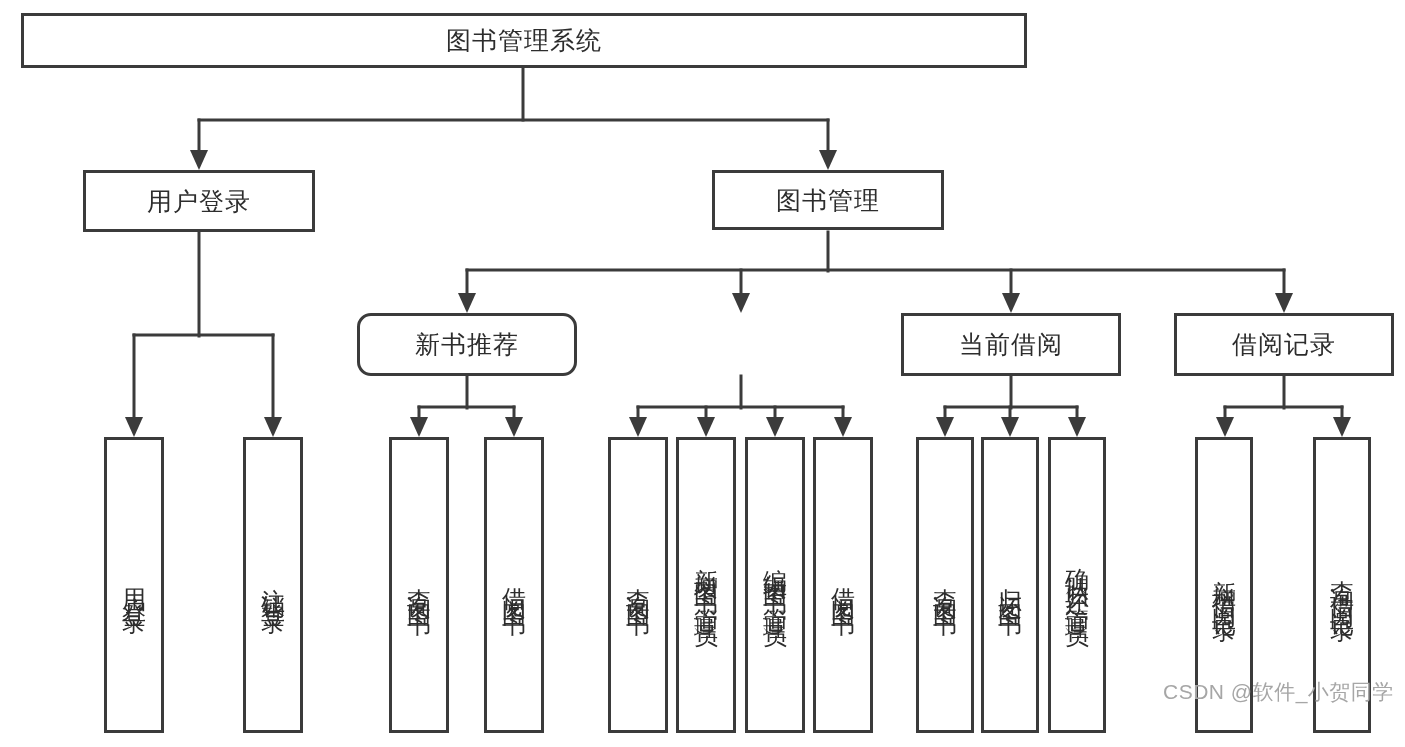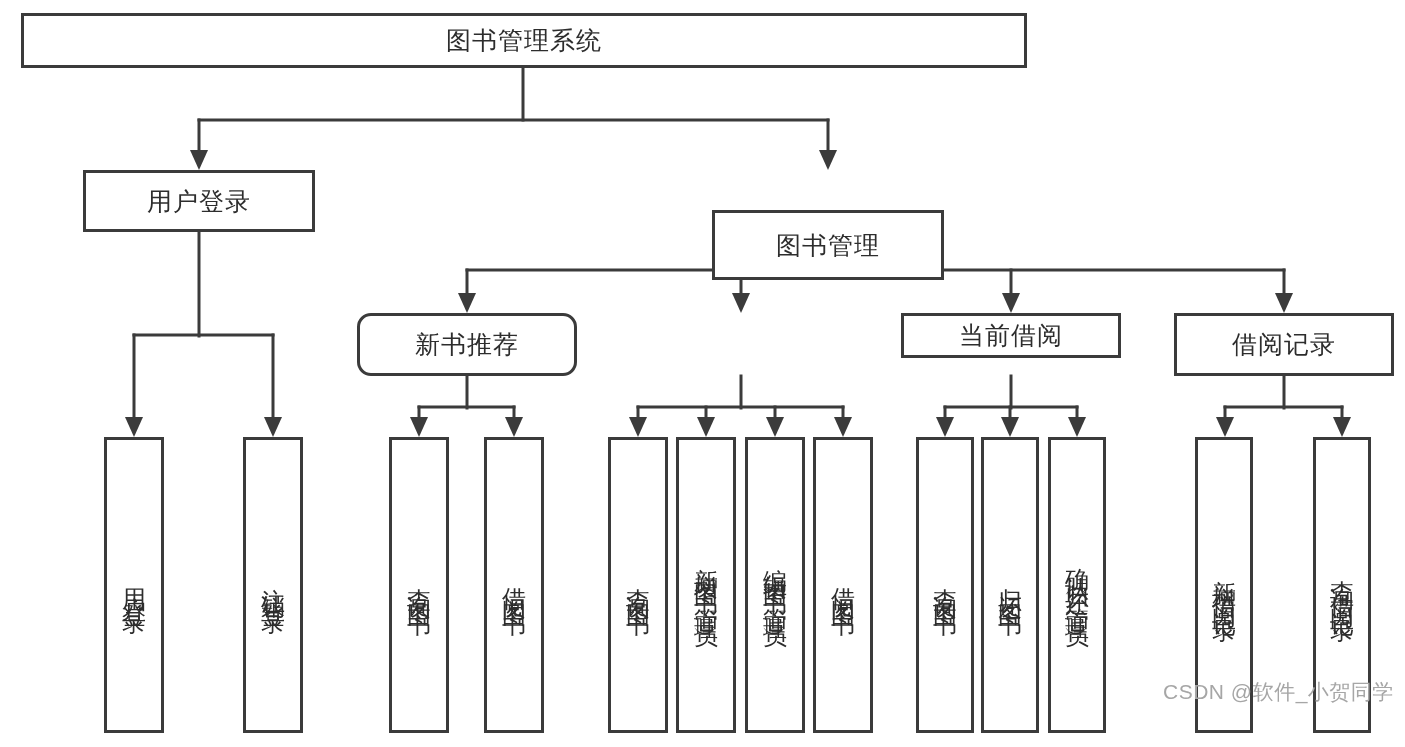--- a/index.html
+++ b/index.html
@@ -138,28 +138,28 @@
     <polygon class="ah" points="1333,417 1351,417 1342,437"></polygon>
   </svg>
 
   <div class="node" style="left:21px;top:13px;width:1006px;height:55px;">
     <span>图书管理系统</span>
   </div>
 
   <div class="node" style="left:83px;top:170px;width:232px;height:62px;">
     <span>用户登录</span>
   </div>
-  <div class="node" style="left:712px;top:170px;width:232px;height:70px;margin-top:40px;">
+  <div class="node" style="left:712px;top:170px;width:232px;height:60px;">
     <span>图书管理</span>
   </div>
 
   <div class="node" style="left:357px;top:313px;width:220px;height:63px;border-radius:14px;">
     <span>新书推荐</span>
   </div>
-  <div class="node" style="left:901px;top:313px;width:220px;height:45px;">
+  <div class="node" style="left:901px;top:313px;width:220px;height:63px;">
     <span>当前借阅</span>
   </div>
   <div class="node" style="left:1174px;top:313px;width:220px;height:63px;">
     <span>借阅记录</span>
   </div>
 
   <div class="node col-node" style="left:104px;top:437px;width:60px;height:296px;">
     <span class="vlabel">用户登录</span>
   </div>
   <div class="node col-node" style="left:243px;top:437px;width:60px;height:296px;">

